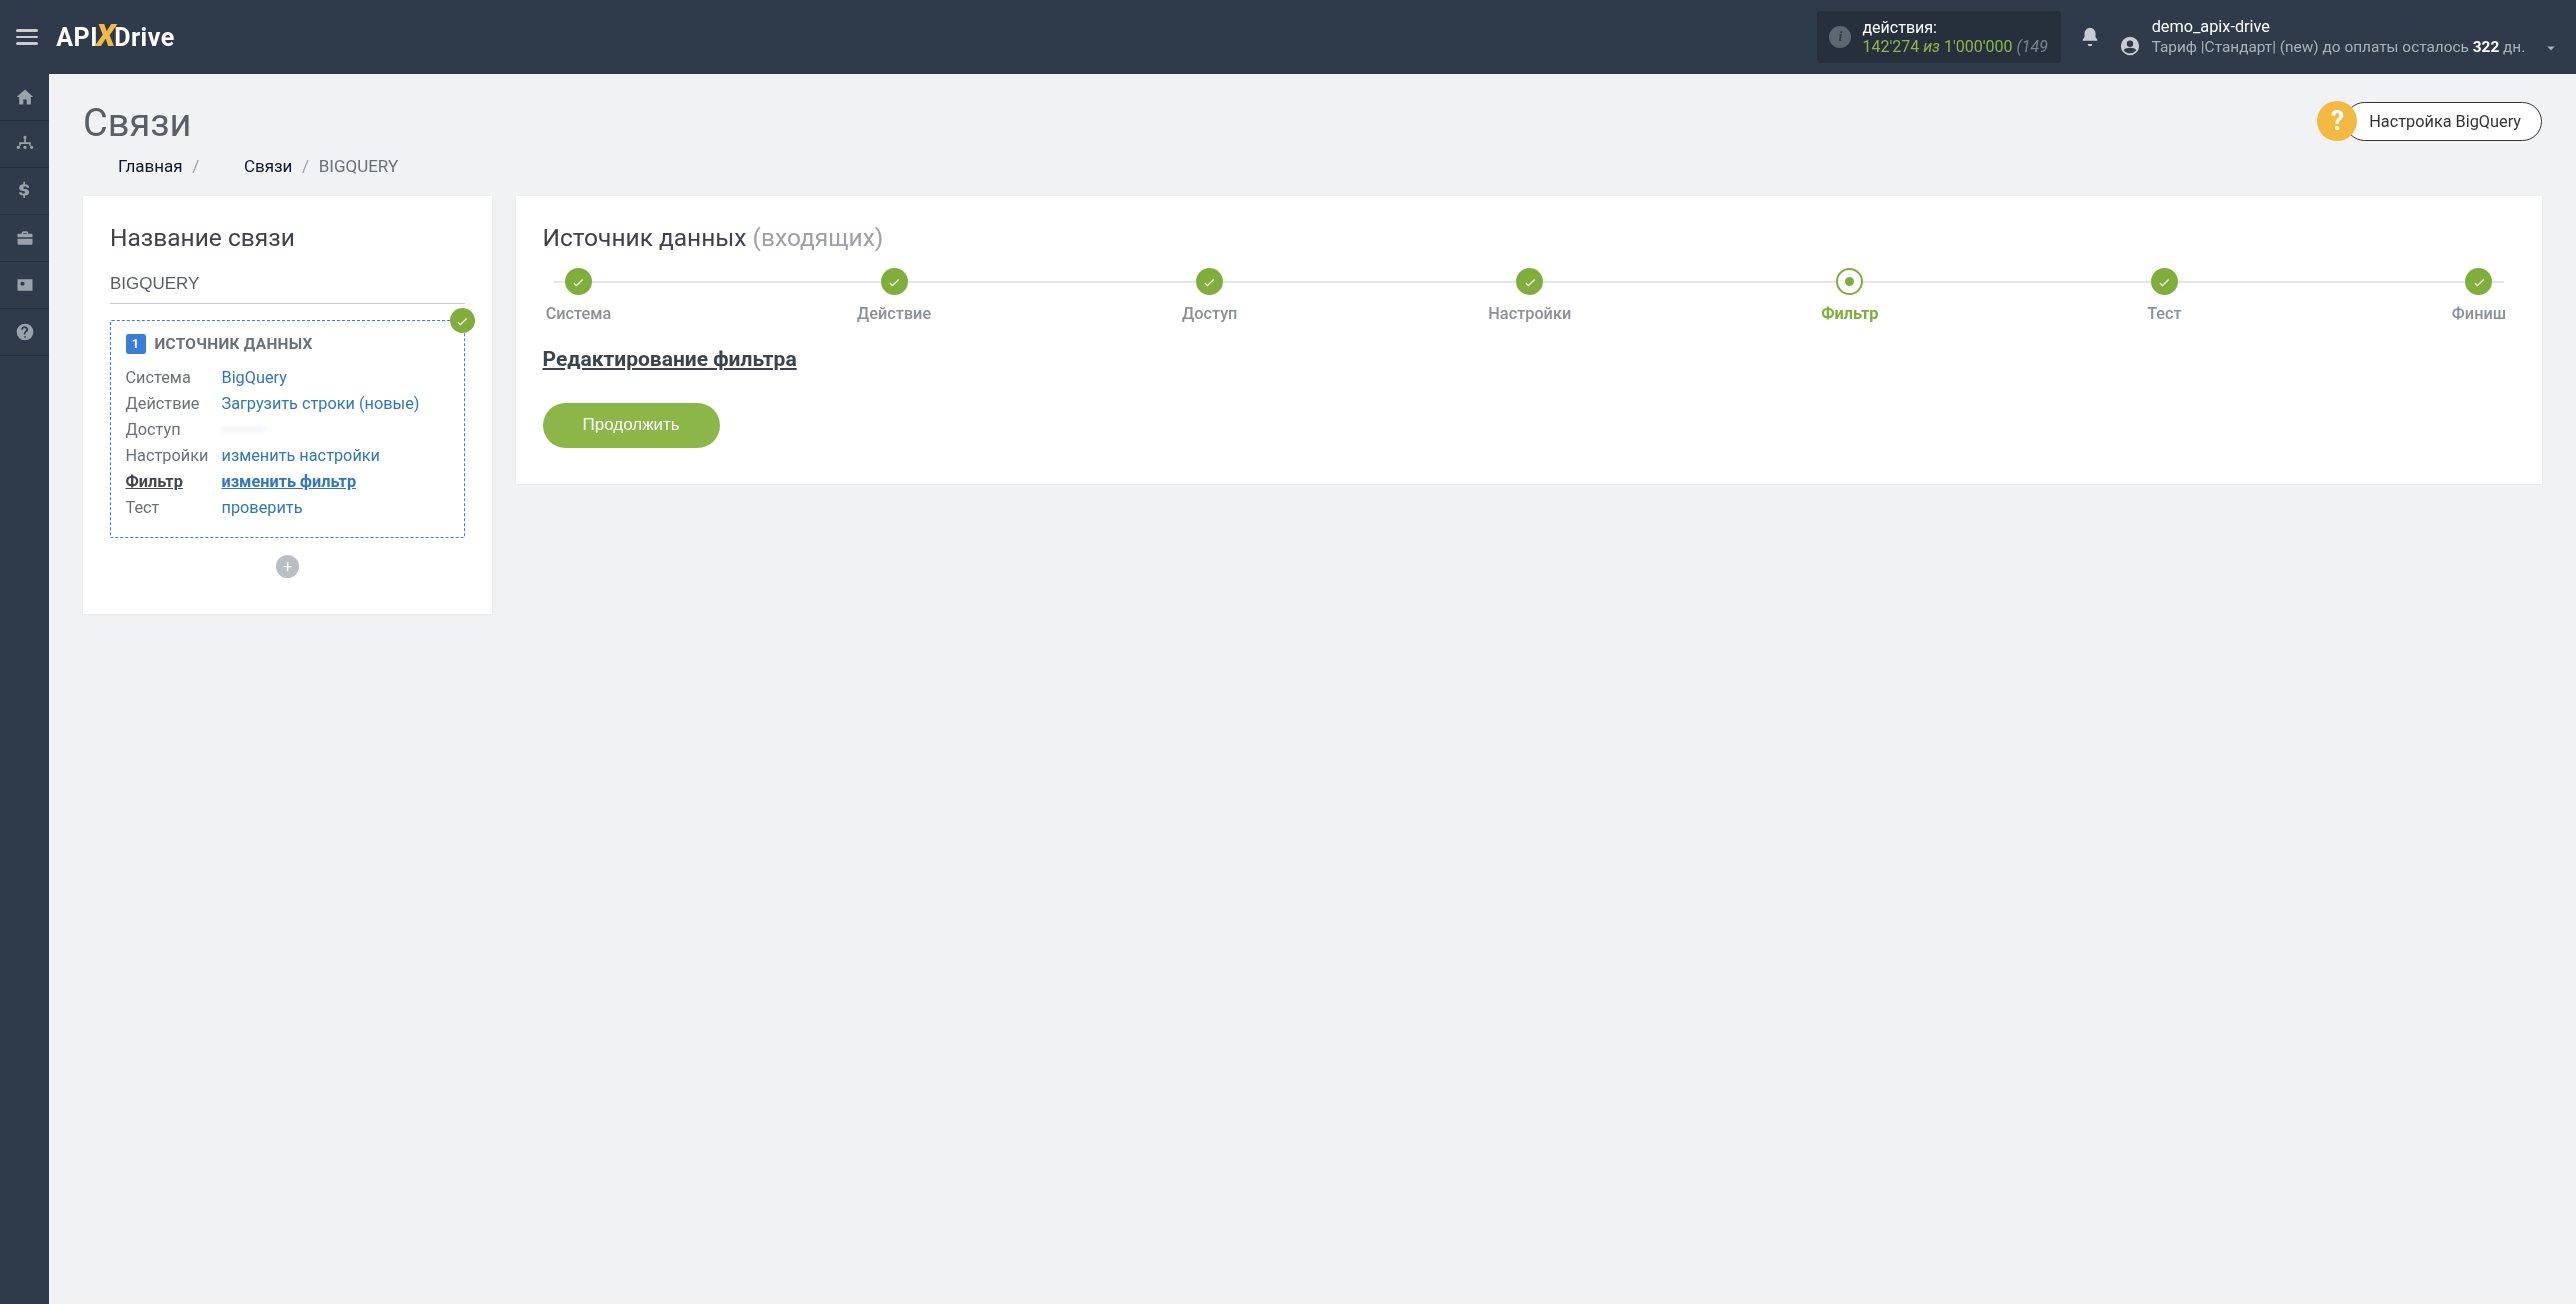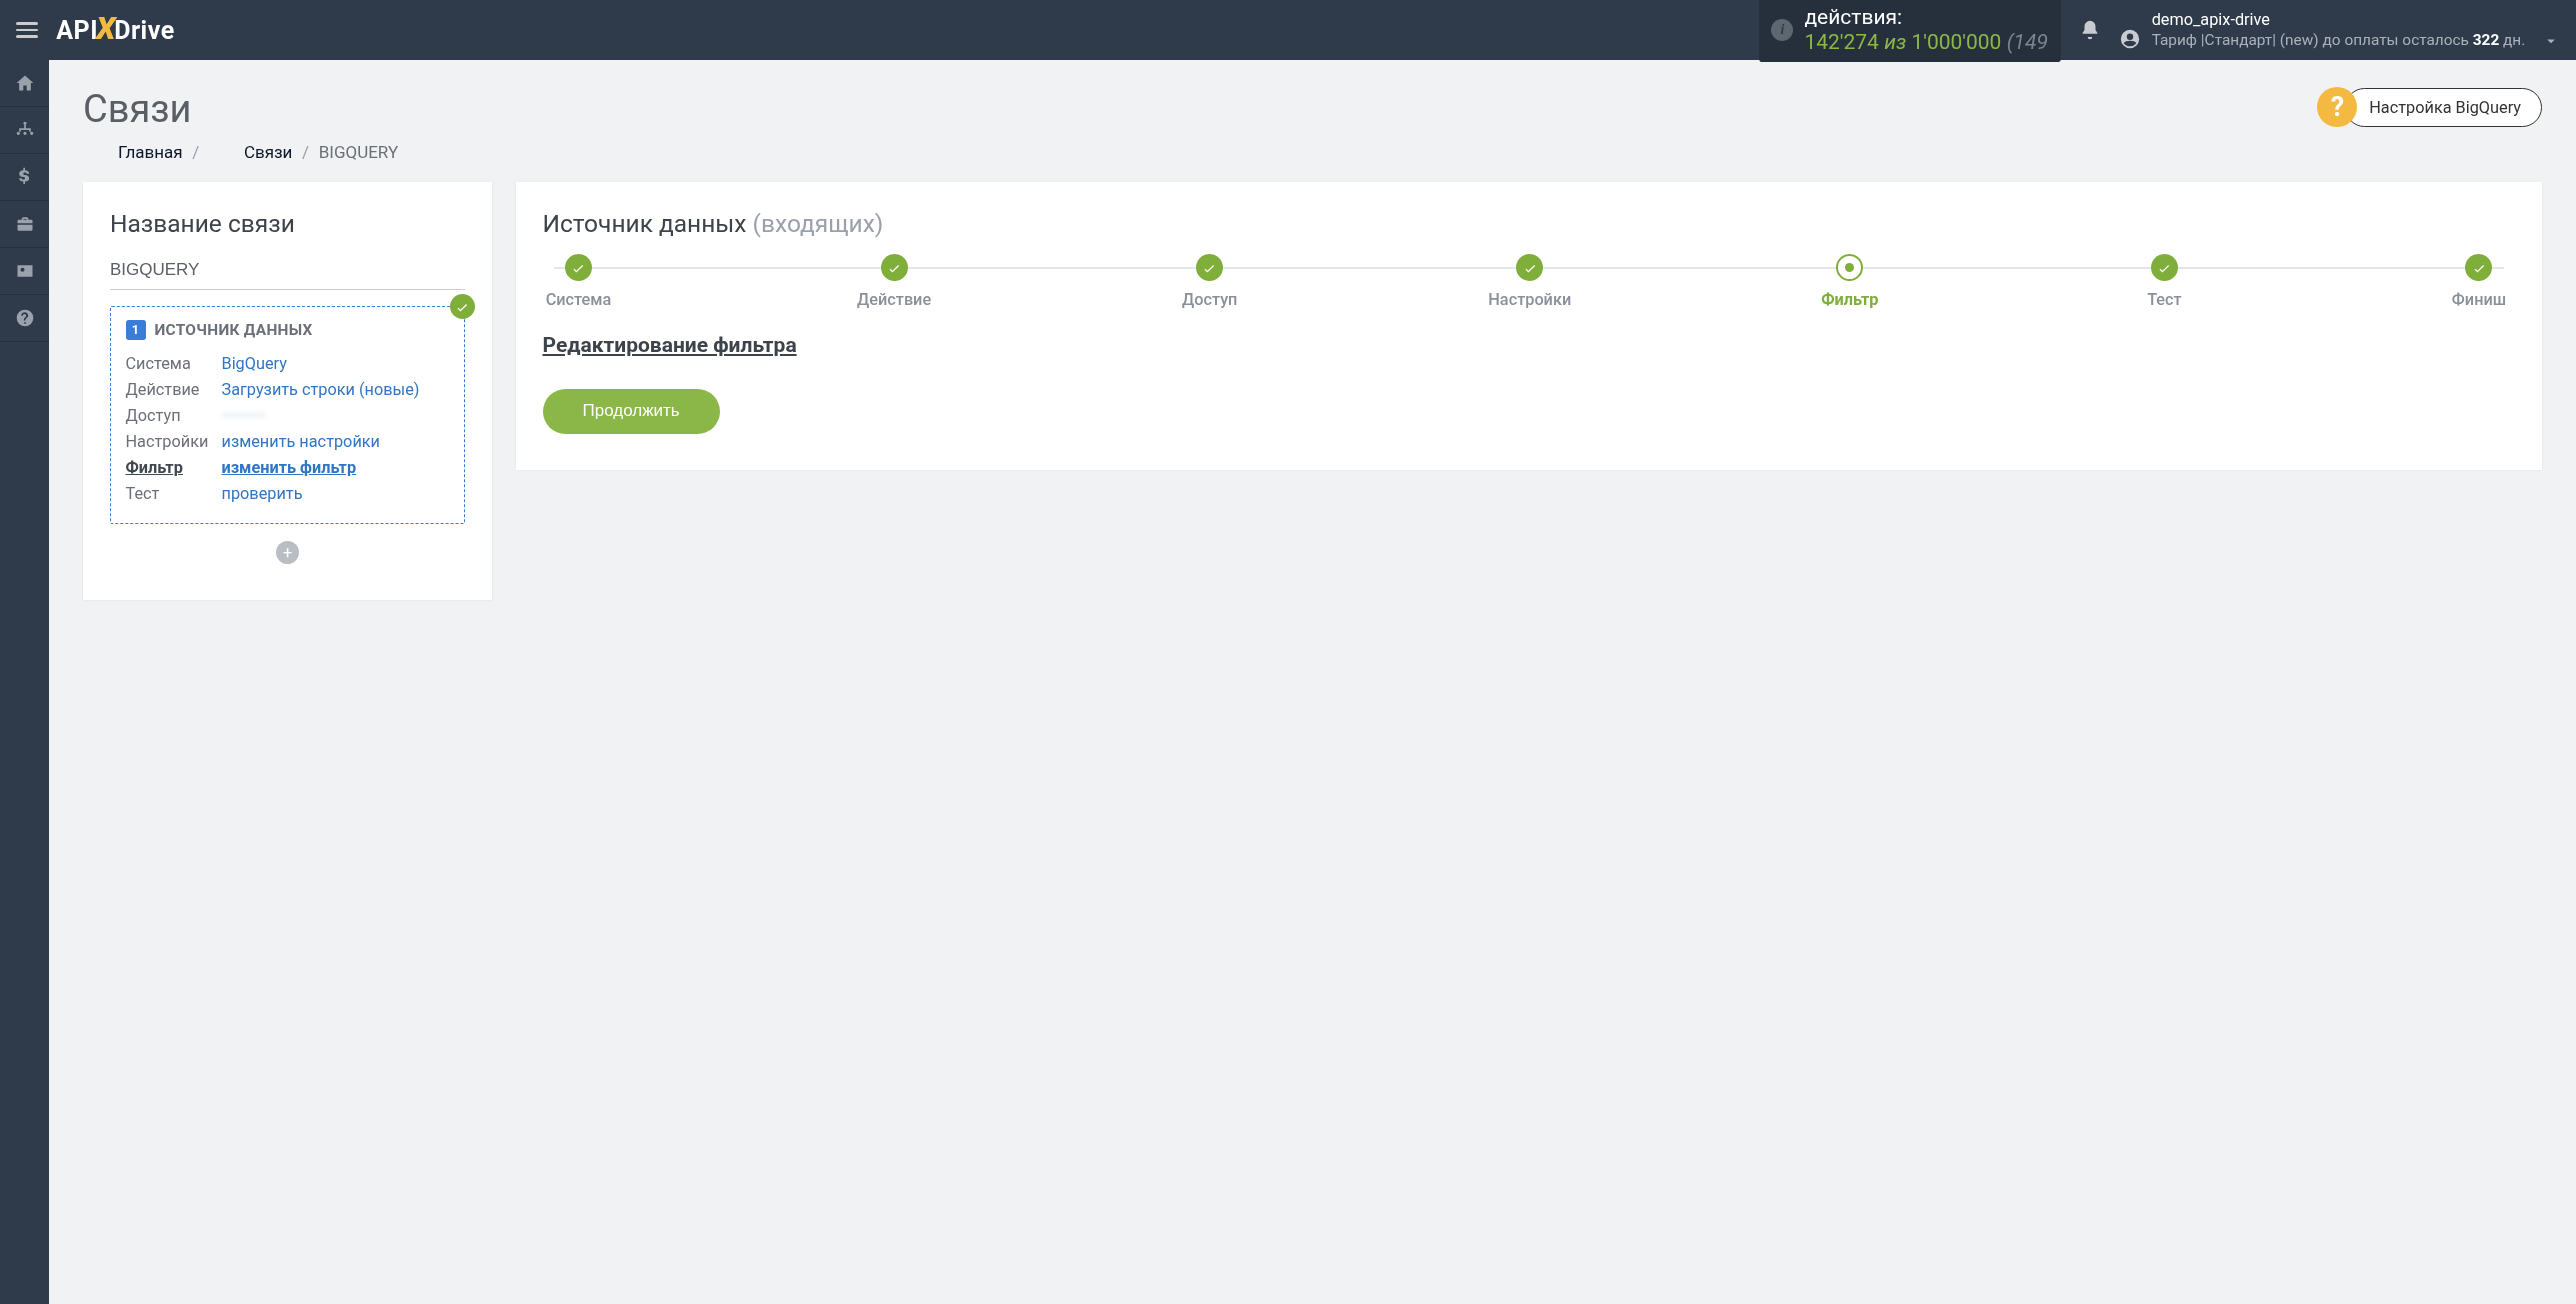--- a/index.html
+++ b/index.html
@@ -1,24 +1,24 @@
 <!DOCTYPE html>
 <html style="font-size:14.5px"><head>
 <meta charset="utf-8">
 <style>
 * { margin:0; padding:0; box-sizing:border-box; }
 body { font-family:-apple-system,BlinkMacSystemFont,"Segoe UI",Roboto,sans-serif; background:#f1f2f4; color:#333; }
-.topbar { height:60px; background:#2f3a4a; display:flex; align-items:center; padding:0 16.3px; gap:18px; color:#fff; position:relative; }
+.topbar { height:74px; background:#2f3a4a; display:flex; align-items:center; padding:0 16.3px; gap:18px; color:#fff; position:relative; }
 .hamburger { width:22px; height:16.3px; display:flex; flex-direction:column; justify-content:space-between; cursor:pointer; }
 .hamburger span { height:2.7px; background:#ccc; border-radius:1.8px; }
 .logo { font-size:25px; font-weight:700; letter-spacing:0.5px; display:flex; align-items:center; }
 .logo .x { color:#f4b940; font-size:31px; font-style:italic; font-weight:900; margin:0 -1.8px; position:relative; top:-1.8px; }
 .actions-box { background:#26303d; border-radius:3.6px; padding:7.2px 12.7px; display:flex; align-items:center; gap:11px; margin-left:auto; }
 .info-icon { width:22px; height:22px; border-radius:50%; background:#5c6770; color:#2f3a4a; font-weight:bold; display:flex; align-items:center; justify-content:center; font-size:13.6px; font-style:italic; font-family:serif; }
-.actions-text { font-size:21px; line-height:1.2; }
+.actions-text { font-size:16px; line-height:1.2; }
 .actions-line2 { color:#8bb749; }
 .actions-line2 .iz { font-style:italic; color:#8bb749; }
 .actions-line2 .rest { color:#7a8491; font-style:italic; }
 .bell-icon, .user-icon { width:22px; height:22px; fill:#c8ccd2; cursor:pointer; }
 .user-block { display:flex; align-items:flex-end; gap:11px; }
 .user-text { font-size:16.3px; line-height:1.25; }
 .user-name { color:#fff; }
 .user-plan { color:#aab1bb; font-size:15.4px; }
 .user-plan b { color:#fff; font-weight:700; }
 .chev-down { width:18px; height:18px; fill:#aab1bb; margin-left:5.4px; cursor:pointer; }

